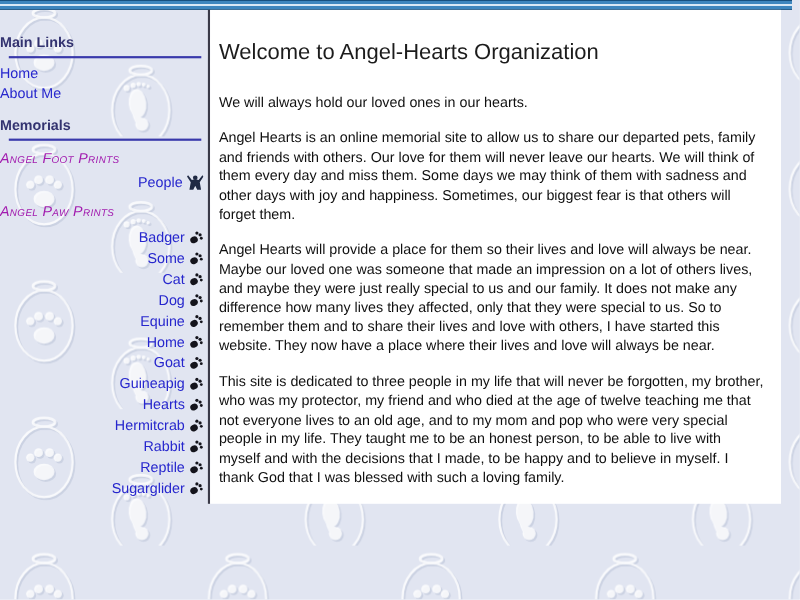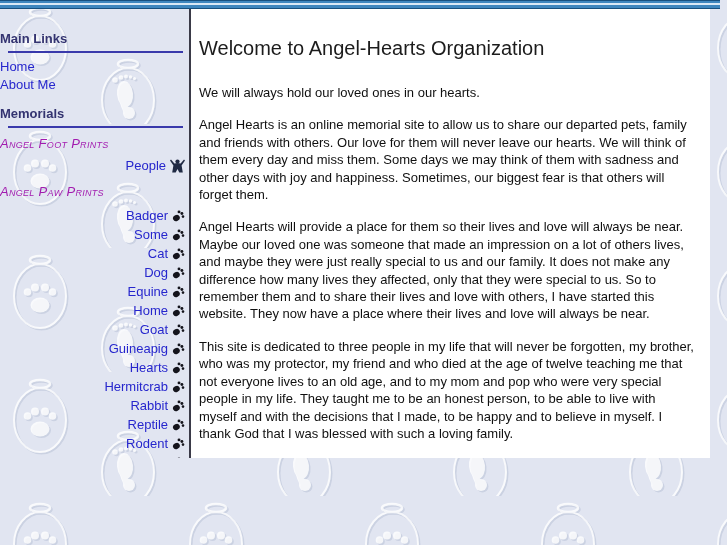--- a/index.html
+++ b/index.html
@@ -293,31 +293,20 @@
             <svg width="13" height="12" viewBox="0 0 13 12" aria-hidden="true">
                 <g fill="#14141c">
                   <ellipse cx="4.4" cy="8" rx="3.5" ry="3" transform="rotate(-25 4.4 8)"></ellipse>
                   <circle cx="7" cy="1.9" r="1.45"></circle>
                   <circle cx="9.9" cy="3.5" r="1.45"></circle>
                   <circle cx="11" cy="6.6" r="1.3"></circle>
                 </g>
               </svg>
           </div>
           <div class="icon-row animal-row">
-            <a class="side-link">Rodent</a>
-            <svg width="13" height="12" viewBox="0 0 13 12" aria-hidden="true">
-                <g fill="#14141c">
-                  <ellipse cx="4.4" cy="8" rx="3.5" ry="3" transform="rotate(-25 4.4 8)"></ellipse>
-                  <circle cx="7" cy="1.9" r="1.45"></circle>
-                  <circle cx="9.9" cy="3.5" r="1.45"></circle>
-                  <circle cx="11" cy="6.6" r="1.3"></circle>
-                </g>
-              </svg>
-          </div>
-          <div class="icon-row animal-row">
             <a class="side-link">Sugarglider</a>
             <svg width="13" height="12" viewBox="0 0 13 12" aria-hidden="true">
                 <g fill="#14141c">
                   <ellipse cx="4.4" cy="8" rx="3.5" ry="3" transform="rotate(-25 4.4 8)"></ellipse>
                   <circle cx="7" cy="1.9" r="1.45"></circle>
                   <circle cx="9.9" cy="3.5" r="1.45"></circle>
                   <circle cx="11" cy="6.6" r="1.3"></circle>
                 </g>
               </svg>
           </div>

